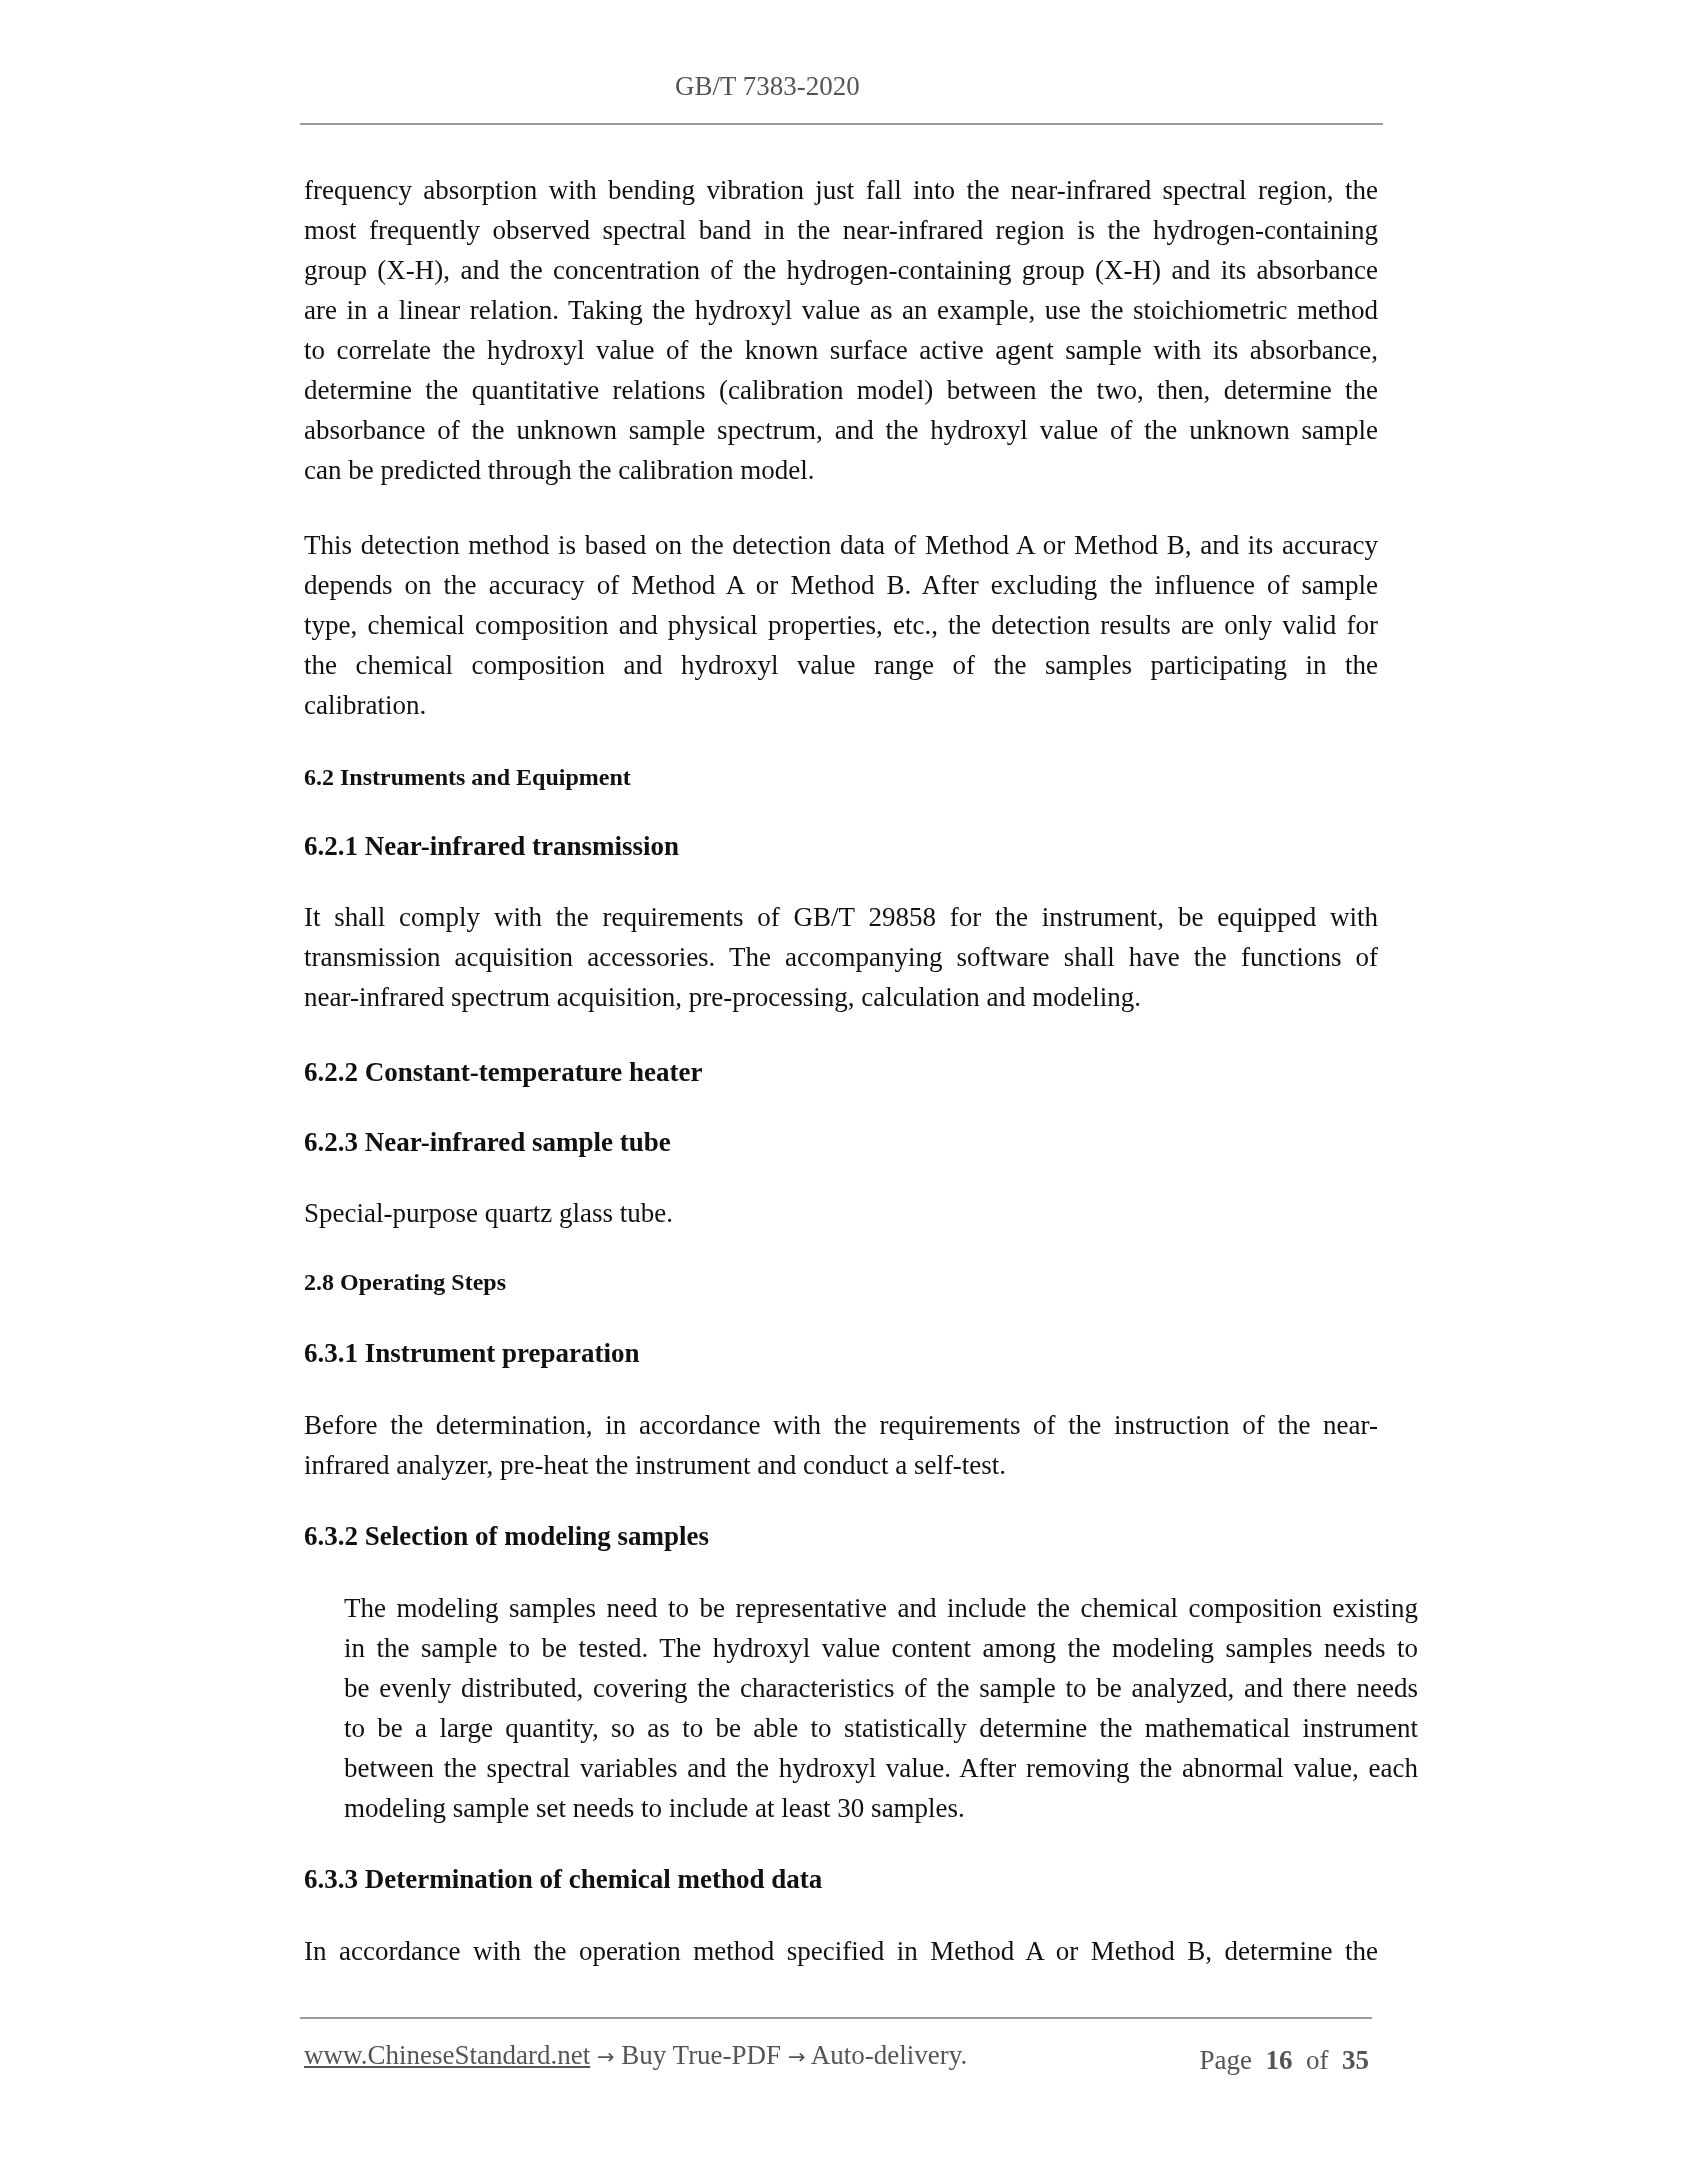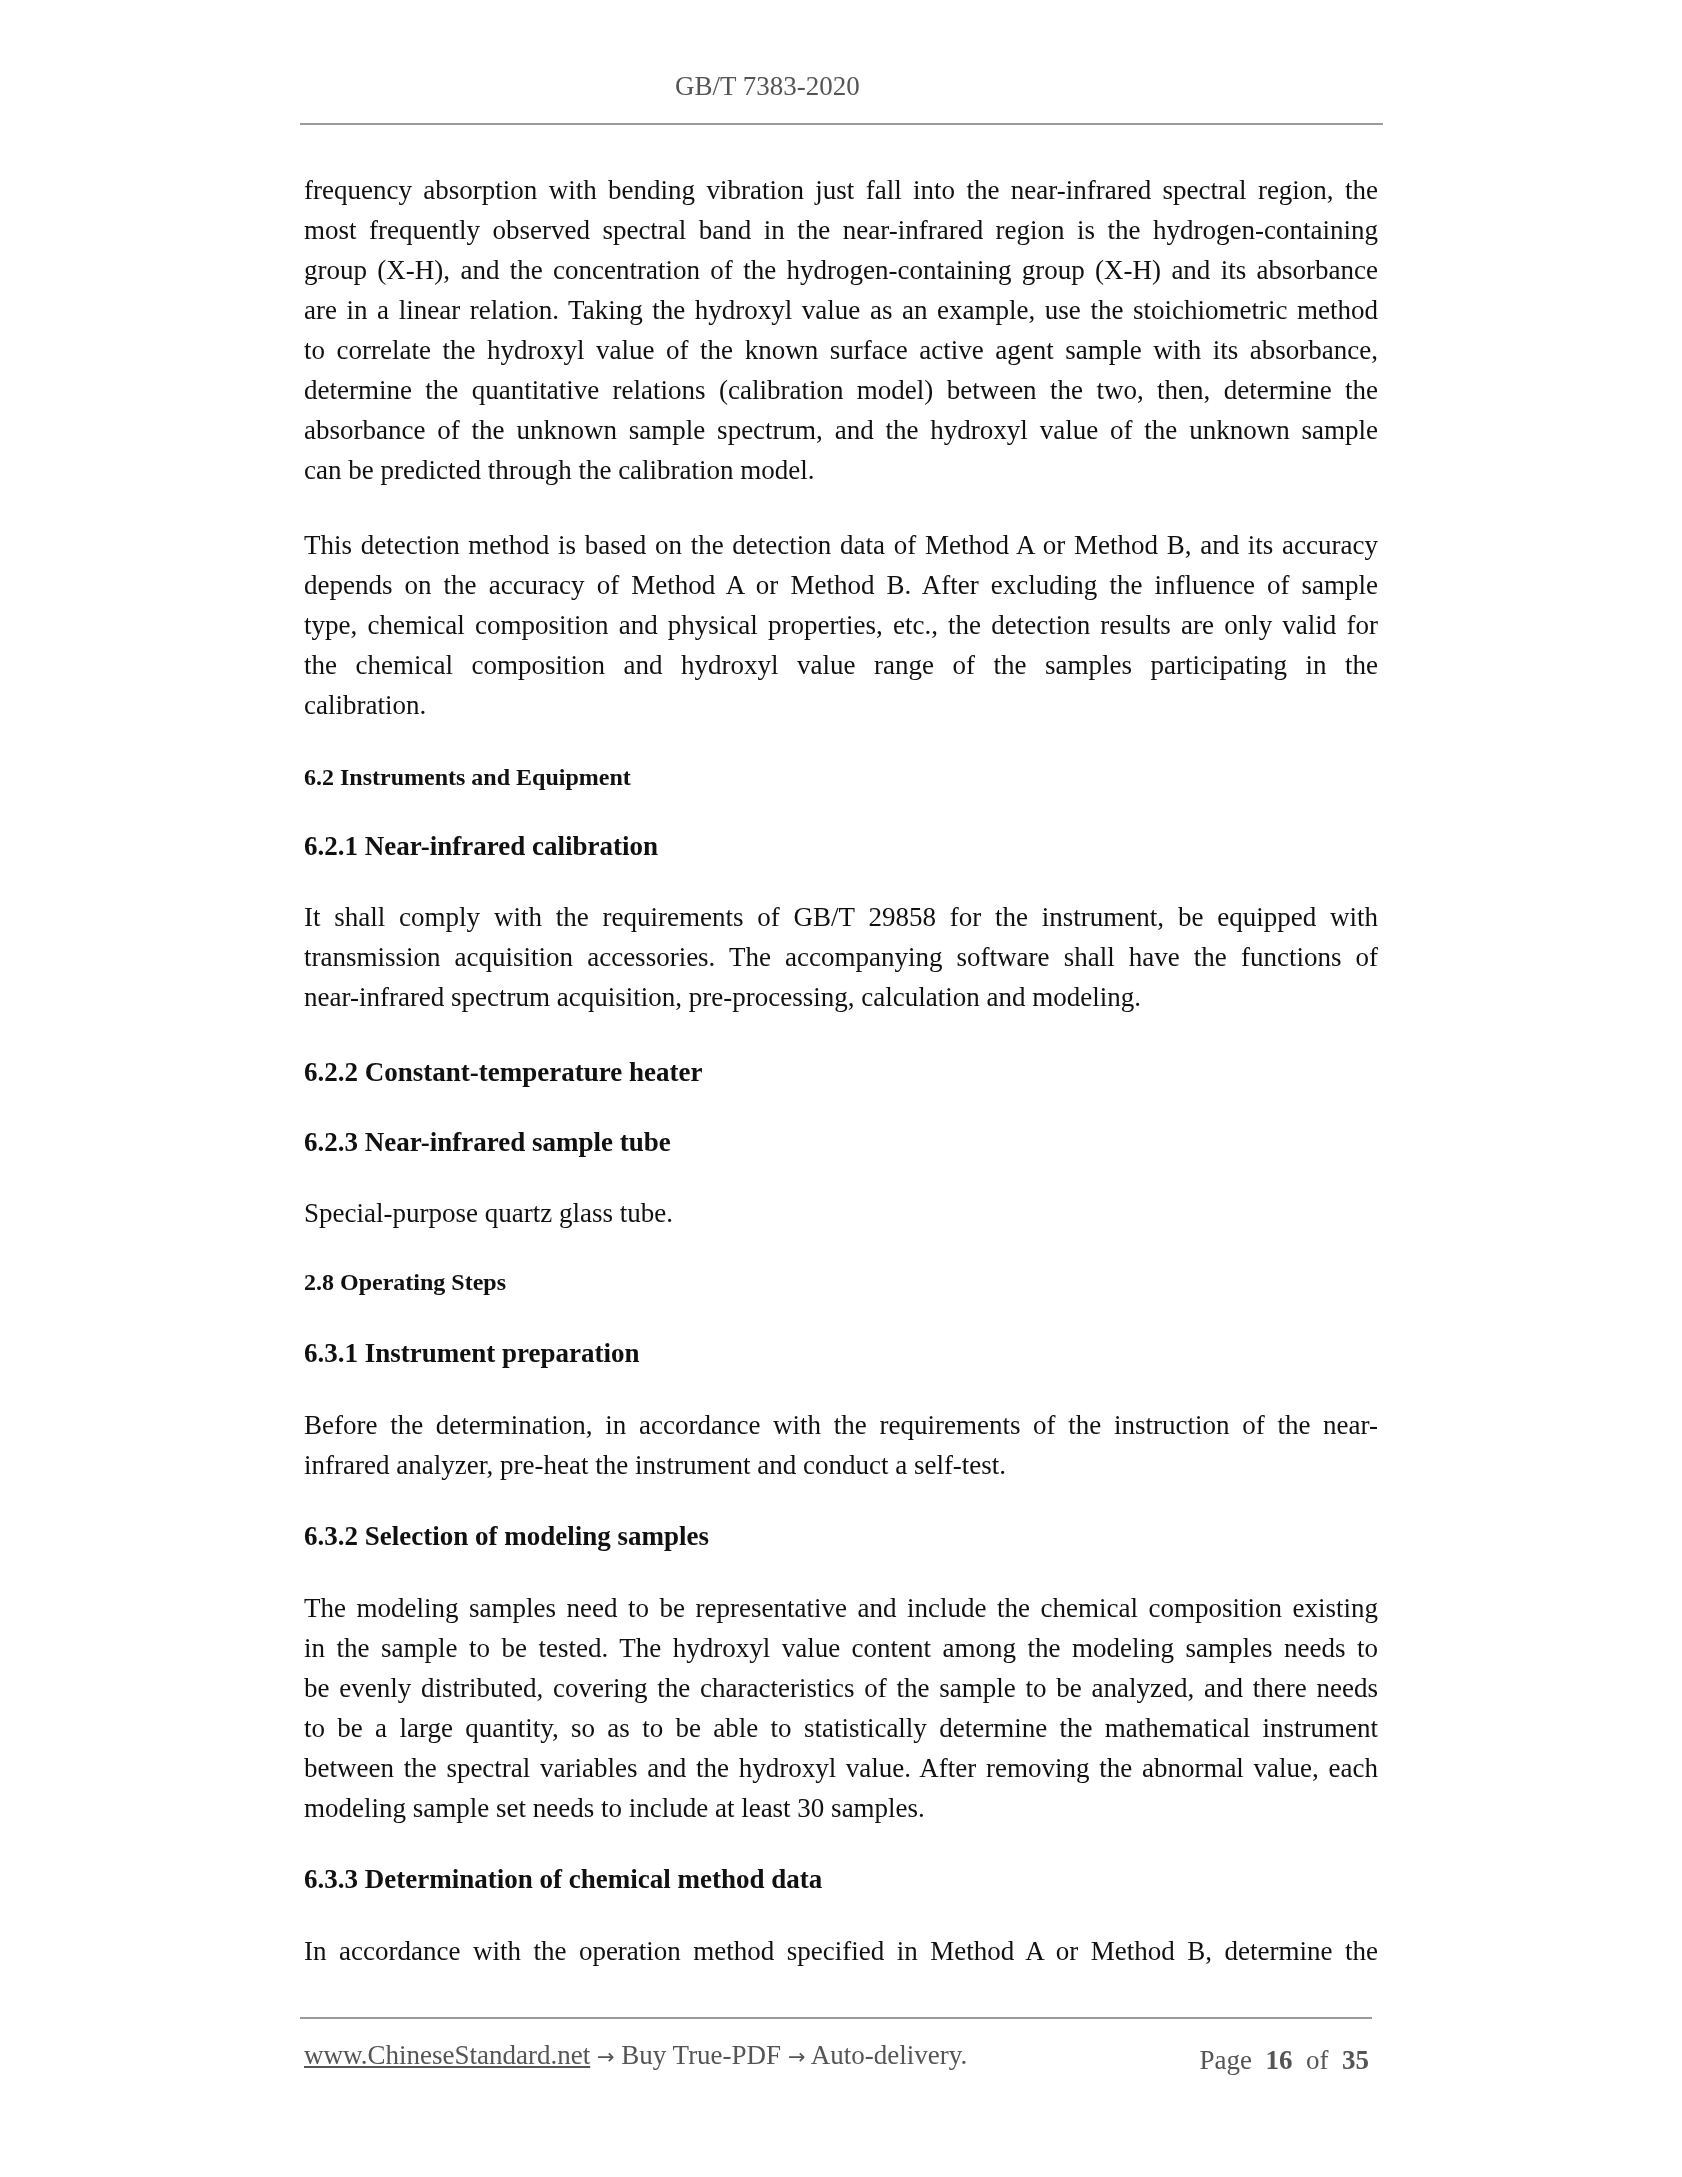--- a/index.html
+++ b/index.html
@@ -41,40 +41,40 @@
 
 <div class="block para" style="top:525px;">
   <span class="line j">This detection method is based on the detection data of Method A or Method B, and its accuracy</span>
   <span class="line j">depends on the accuracy of Method A or Method B. After excluding the influence of sample</span>
   <span class="line j">type, chemical composition and physical properties, etc., the detection results are only valid for</span>
   <span class="line j">the chemical composition and hydroxyl value range of the samples participating in the</span>
   <span class="line">calibration.</span>
 </div>
 
 <div class="block h2" style="top:757px;">6.2 Instruments and Equipment</div>
-<div class="block h3" style="top:826px;">6.2.1 Near-infrared calibration</div>
+<div class="block h3" style="top:826px;">6.2.1 Near-infrared transmission</div>
 <div class="block para" style="top:897px;">
   <span class="line j">It shall comply with the requirements of GB/T 29858 for the instrument, be equipped with</span>
   <span class="line j">transmission acquisition accessories. The accompanying software shall have the functions of</span>
   <span class="line">near-infrared spectrum acquisition, pre-processing, calculation and modeling.</span>
 </div>
 <div class="block h3" style="top:1052px;">6.2.2 Constant-temperature heater</div>
 <div class="block h3" style="top:1122px;">6.2.3 Near-infrared sample tube</div>
 <div class="block para" style="top:1193px;">
   <span class="line">Special-purpose quartz glass tube.</span>
 </div>
 
 <div class="block h2" style="top:1262px;">2.8 Operating Steps</div>
 <div class="block h3" style="top:1333px;">6.3.1 Instrument preparation</div>
 <div class="block para" style="top:1405px;">
   <span class="line j">Before the determination, in accordance with the requirements of the instruction of the near-</span>
   <span class="line">infrared analyzer, pre-heat the instrument and conduct a self-test.</span>
 </div>
 <div class="block h3" style="top:1516px;">6.3.2 Selection of modeling samples</div>
-<div class="block para" style="top:1588px;">
+<div class="block para" style="top:1588px;margin-left:40px;">
   <span class="line j">The modeling samples need to be representative and include the chemical composition existing</span>
   <span class="line j">in the sample to be tested. The hydroxyl value content among the modeling samples needs to</span>
   <span class="line j">be evenly distributed, covering the characteristics of the sample to be analyzed, and there needs</span>
   <span class="line j">to be a large quantity, so as to be able to statistically determine the mathematical instrument</span>
   <span class="line j">between the spectral variables and the hydroxyl value. After removing the abnormal value, each</span>
   <span class="line">modeling sample set needs to include at least 30 samples.</span>
 </div>
 <div class="block h3" style="top:1859px;">6.3.3 Determination of chemical method data</div>
 <div class="block para" style="top:1931px;">
   <span class="line j">In accordance with the operation method specified in Method A or Method B, determine the</span>

